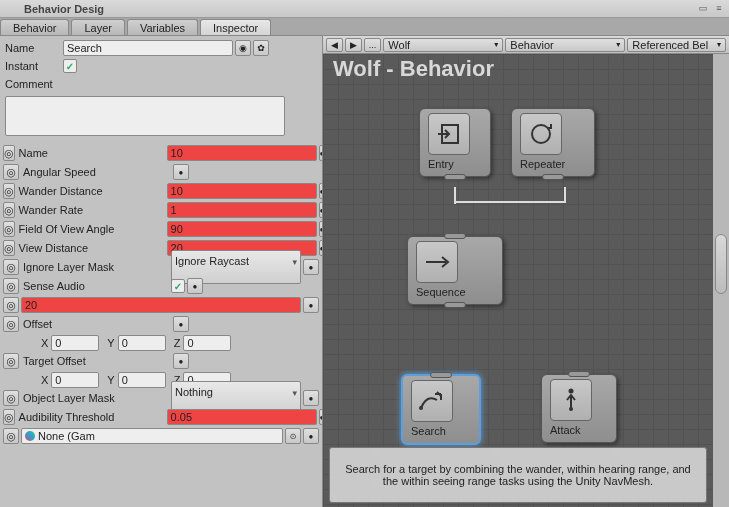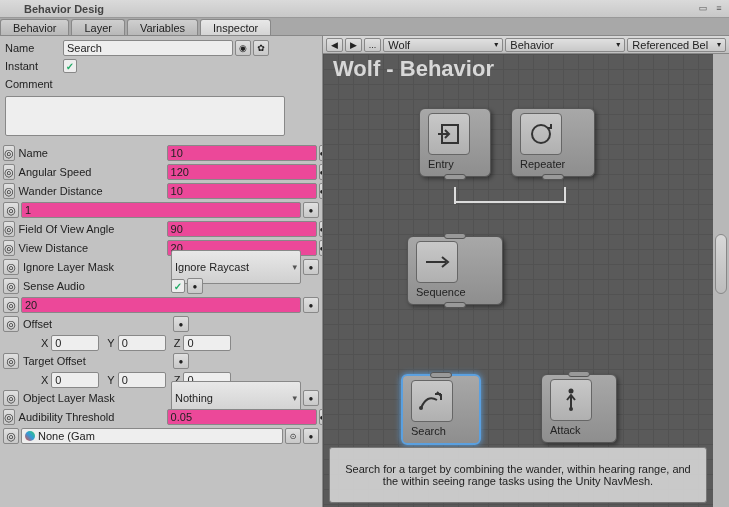--- a/index.html
+++ b/index.html
@@ -9,22 +9,22 @@
 .titlebar .ctrls{position:absolute;right:4px;top:2px;display:flex;gap:4px}
 .titlebar .ctrls span{width:12px;height:12px;display:inline-flex;align-items:center;justify-content:center;font-size:9px;color:#555}
 .tabs{display:flex;height:18px;background:#a8a8a8;border-bottom:1px solid #888}
 .tab{padding:2px 12px;background:linear-gradient(#cfcfcf,#b8b8b8);border:1px solid #888;border-bottom:none;border-radius:3px 3px 0 0;margin-right:2px;margin-top:1px;cursor:pointer}
 .tab.active{background:linear-gradient(#e8e8e8,#d4d4d4)}
 .main{display:flex;height:493px}
 .inspector{width:323px;background:#c2c2c2;border-right:1px solid #888;padding:3px;overflow-y:auto}
 .row{display:flex;align-items:center;height:18px;margin-bottom:1px}
 .row .icon-btn{width:16px;height:16px;background:linear-gradient(#e0e0e0,#c8c8c8);border:1px solid #888;border-radius:2px;margin-right:2px;display:flex;align-items:center;justify-content:center;cursor:pointer}
 .row label{flex:0 0 150px;padding-left:2px}
-.row .field{flex:1;height:16px;background:#ec4899;border:1px solid #888;border-radius:2px;padding:0 3px;font-size:11px}
-.row .dropdown{flex:1;height:16px;background:linear-gradient(#e8e8e8,#d0d0d0);border:1px solid #888;border-radius:2px;padding:16px 3px;display:flex;align-items:center;justify-content:space-between;cursor:pointer}
+.row .field{flex:1;height:16px;background:#ef4444;border:1px solid #888;border-radius:2px;padding:0 3px;font-size:11px}
+.row .dropdown{flex:1;height:16px;background:linear-gradient(#e8e8e8,#d0d0d0);border:1px solid #888;border-radius:2px;padding:16px 3px;display:flex;align-items:flex-end;justify-content:space-between;cursor:pointer}
 .row .dropdown::after{content:"▾";font-size:9px;color:#555}
 .row .end-btn{width:16px;height:16px;background:linear-gradient(#e0e0e0,#c8c8c8);border:1px solid #888;border-radius:2px;margin-left:2px;display:flex;align-items:center;justify-content:center;cursor:pointer;font-size:8px}
 .chk{width:14px;height:14px;background:#eee;border:1px solid #888;border-radius:2px;display:flex;align-items:center;justify-content:center;font-size:10px;color:#2a6;font-weight:bold}
 textarea.comment{width:280px;height:40px;background:#eee;border:1px solid #888;border-radius:2px;resize:none;margin:2px 0 6px 2px}
 .vec-row{display:flex;align-items:center;height:18px;padding-left:30px}
 .vec-row .vlabel{margin:0 3px 0 8px}
 .vec-row input{width:48px;height:16px;background:#eee;border:1px solid #888;border-radius:2px;padding:0 3px}
 .name-row{display:flex;align-items:center;height:18px}
 .name-row label{width:60px;padding-left:2px}
 .name-row input{width:170px;height:16px;background:#eee;border:1px solid #888;border-radius:2px;padding:0 3px}
@@ -91,31 +91,31 @@
     <div id="props">
         <div class="row">
           <span class="icon-btn">◎</span>
           <label>Name</label>
           <input class="field" value="10" style="">
           <span class="end-btn">●</span>
         </div>
         <div class="row">
           <span class="icon-btn">◎</span>
           <label>Angular Speed</label>
-          <input class="field" value="120" style="">
           <span class="end-btn">●</span>
         </div>
         <div class="row">
           <span class="icon-btn">◎</span>
           <label>Wander Distance</label>
           <input class="field" value="10" style="">
           <span class="end-btn">●</span>
         </div>
         <div class="row">
           <span class="icon-btn">◎</span>
+          <label>Wander Rate</label>
           <input class="field" value="1" style="">
           <span class="end-btn">●</span>
         </div>
         <div class="row">
           <span class="icon-btn">◎</span>
           <label>Field Of View Angle</label>
           <input class="field" value="90" style="">
           <span class="end-btn">●</span>
         </div>
         <div class="row">

